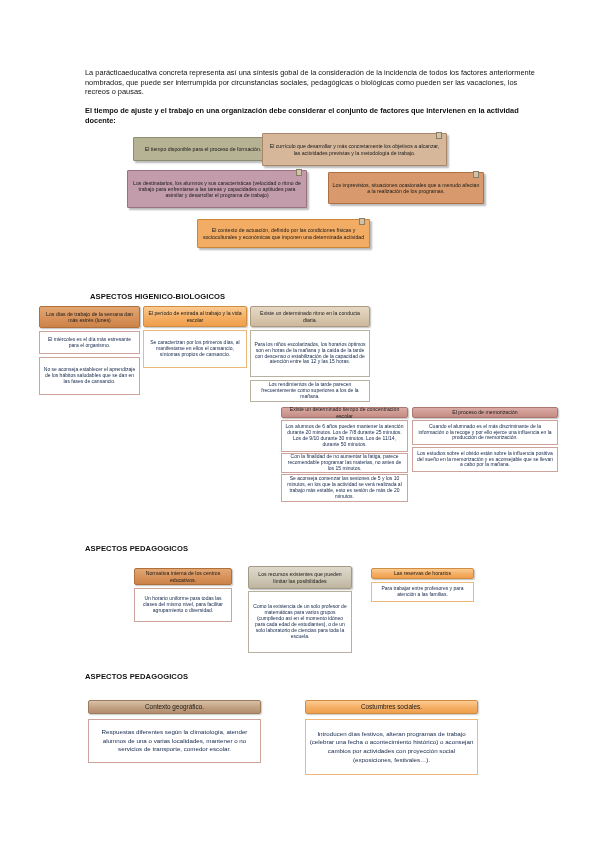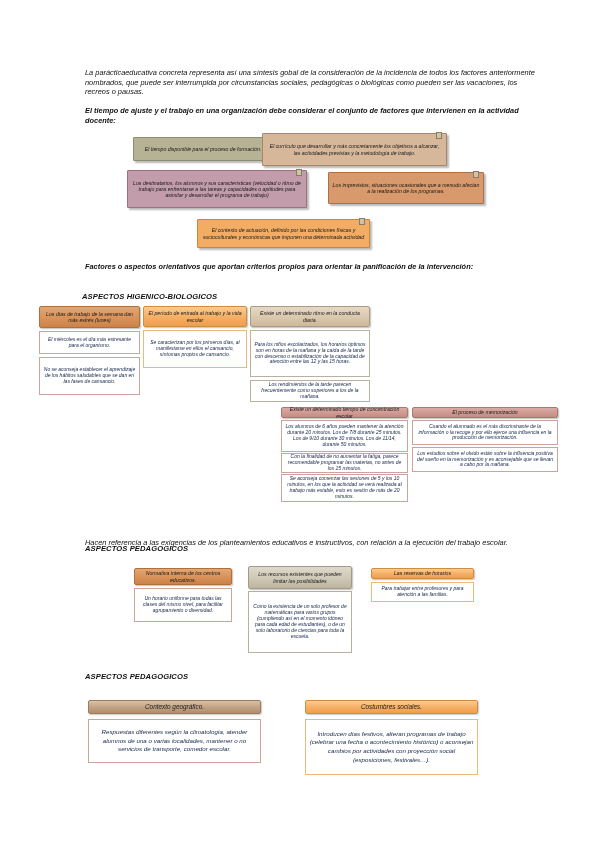--- a/index.html
+++ b/index.html
@@ -3,21 +3,21 @@
 <meta charset="utf-8">
 <style>
   html,body{margin:0;padding:0;background:#ffffff;}
   body{
     width:599px;height:848px;
     font-family:"Liberation Sans", sans-serif;
     color:#000000;
     position:relative;
     overflow:hidden;
   }
-  .page{position:relative;width:599px;height:647px;font-style:italic;}
+  .page{position:relative;width:599px;height:647px;}
 
   
   .para{
     position:absolute;
     font-size:7.4px;
     line-height:9.6px;
     color:#111;
     text-align:left;
   }
   .para.bold{font-weight:bold;}
@@ -125,23 +125,22 @@
   </div>
 
   <div class="box callout c-copper" style="left:328px;top:172px;width:156px;height:32px;">
     <span>Los imprevistos, situaciones ocasionales que a menudo afectan a la realización de los programas.</span>
   </div>
 
   <div class="box callout c-orange" style="left:197px;top:219px;width:173px;height:29px;">
     <span>El contexto de actuación, definido por las condiciones físicas y socioculturales y económicas que imponen una determinada actividad</span>
   </div>
 
-  <div class="para bold" style="left:85px;top:262px;width:440px;">Factores o aspectos orientativos que aportan criterios propios para orientar la panificación de la intervención:</div>
-
-  <div class="sect-head" style="left:82px;top:292px;">ASPECTOS HIGENICO-BIOLOGICOS</div>
+
+  <div class="sect-head" style="left:90px;top:292px;">ASPECTOS HIGENICO-BIOLOGICOS</div>
 
   <div class="box pill p-copper" style="left:39px;top:306px;width:101px;height:22px;">
     <span>Los días de trabajo de la semana dan más estrés (lunes)</span>
   </div>
   <div class="box white w-rose" style="left:39px;top:331px;width:101px;height:23px;">
     <span>El miércoles es el día más estresante para el organismo.</span>
   </div>
   <div class="box white w-rose" style="left:39px;top:357px;width:101px;height:38px;">
     <span>No se aconseja establecer el aprendizaje de los hábitos saludables que se dan en las fases de cansancio.</span>
   </div>
@@ -180,21 +179,20 @@
     <span>El proceso de memorización</span>
   </div>
   <div class="box white w-rose" style="left:412px;top:420px;width:146px;height:25px;">
     <span>Cuando el alumnado es el más discriminante de la información o la recoge y por ello ejerce una influencia en la producción de memorización.</span>
   </div>
   <div class="box white w-rose" style="left:412px;top:447px;width:146px;height:25px;">
     <span>Los estudios sobre el olvido están sobre la influencia positiva del sueño en la memorización y es aconsejable que se llevan a cabo por la mañana.</span>
   </div>
 
   <div class="sect-head" style="left:85px;top:544px;">ASPECTOS PEDAGOGICOS</div>
-  <div class="para" style="left:85px;top:538px;width:440px;">Hacen referencia a las exigencias de los planteamientos educativos e instructivos, con relación a la ejecución del trabajo escolar.</div>
 
   <div class="box pill p-copper" style="left:134px;top:568px;width:98px;height:17px;">
     <span>Normativa interna de los centros educativos.</span>
   </div>
   <div class="box white w-rose" style="left:134px;top:588px;width:98px;height:34px;">
     <span>Un horario uniforme para todas las clases del mismo nivel, para facilitar agrupamiento o diversidad.</span>
   </div>
 
   <div class="box pill p-grey" style="left:248px;top:566px;width:104px;height:23px;">
     <span>Los recursos existentes que pueden limitar las posibilidades</span>

